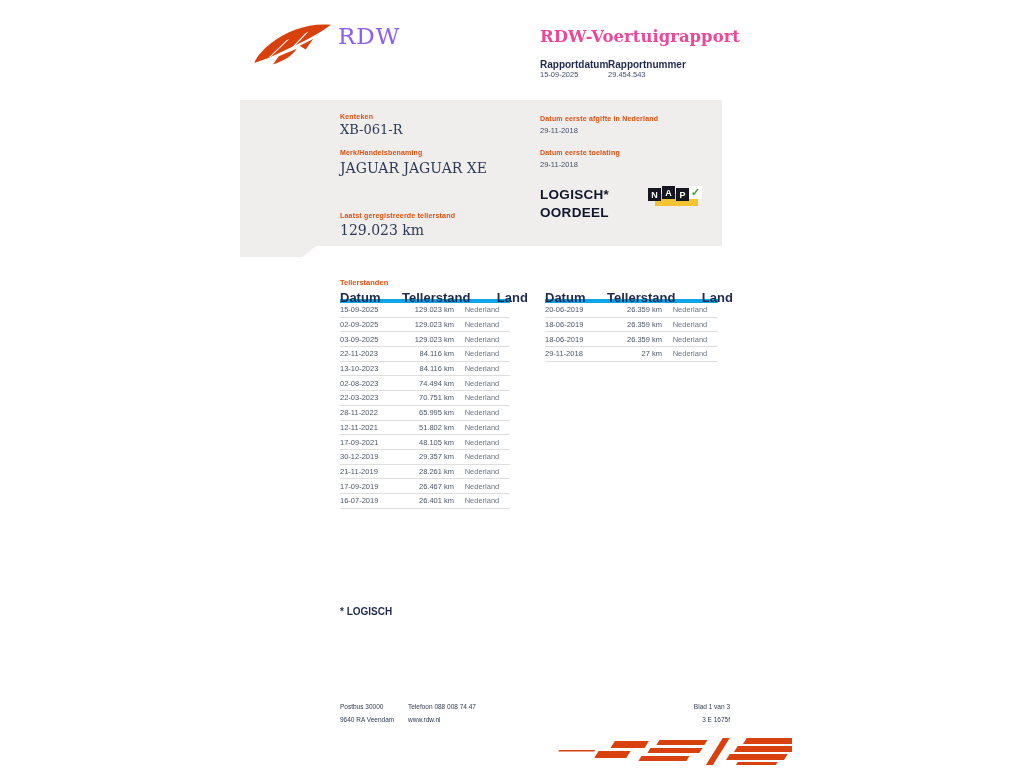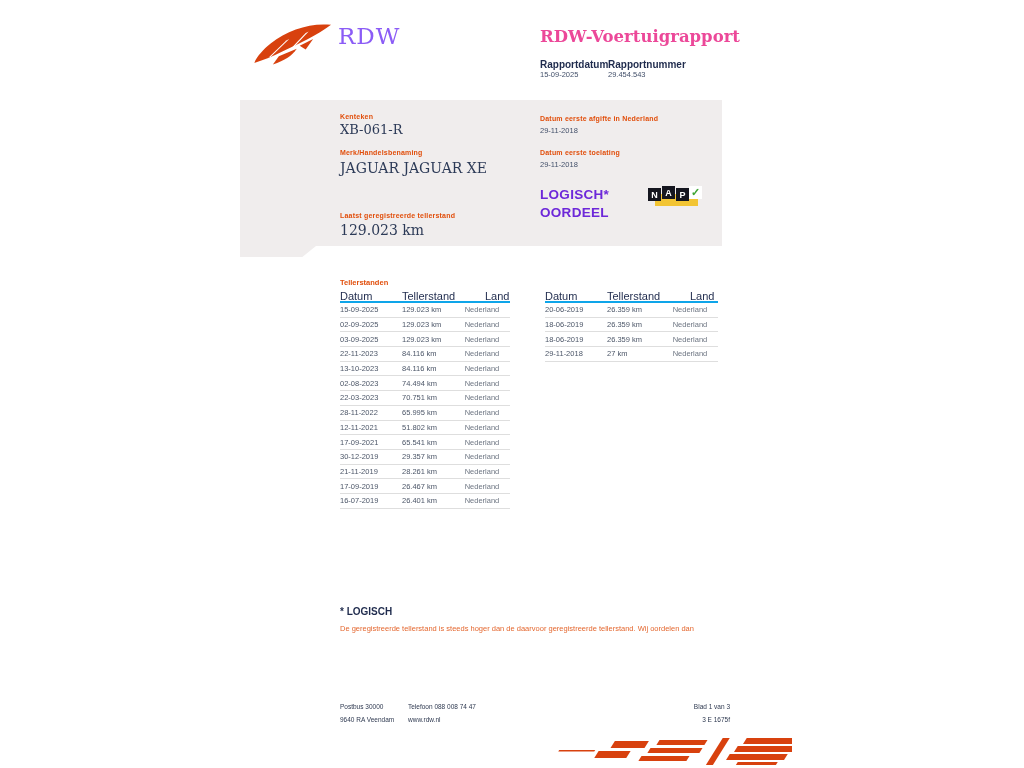--- a/index.html
+++ b/index.html
@@ -38,21 +38,21 @@
   .lbl-merk { left:100px; top:49px; }
   .val-merk { left:100px; top:60px; font-size:14px; }
   .lbl-teller { left:100px; top:112px; }
   .val-teller { left:100px; top:122px; font-size:14px; }
   .lbl-afgifte { left:300px; top:15px; }
   .val-afgifte { left:300px; top:26px; }
   .lbl-toelating { left:300px; top:49px; }
   .val-toelating { left:300px; top:60px; }
   .oordeel {
     position:absolute; left:300px; top:86px; font-size:13.5px; font-weight:bold;
-    color:#6d28d9; line-height:17.5px; letter-spacing:.3px;
+    color:#0f172a; line-height:17.5px; letter-spacing:.3px;
   }
   
   .nap { position:absolute; left:408px; top:85px; width:52px; height:24px; }
   .nap-yellow { position:absolute; left:7px; top:9px; width:43px; height:12px; background:#f2c433; }
   .nap-sq {
     position:absolute; width:13px; height:13px; background:#15161f; color:#ffffff;
     font-size:9px; font-weight:bold; display:flex; align-items:center; justify-content:center;
   }
   .nap-n { left:0; top:3px; }
   .nap-a { left:14px; top:1px; }
@@ -63,29 +63,29 @@
   }
   
   .tables-title { position:absolute; left:340px; top:278px; font-size:7.5px; font-weight:bold; color:#e14e0b; }
   .mtable { position:absolute; top:290px; }
   .mtable-left { left:340px; width:170px; }
   .mtable-right { left:545px; width:173px; }
   .trow, .thead {
     display:grid; grid-template-columns:62px 1fr 56px; align-items:center;
   }
   .thead {
-    height:13px; border-bottom:2px solid #0ea5e9;
-    font-size:11px; font-weight:normal; color:#1f2b4d;
+    height:13px; border-bottom:4px solid #0ea5e9;
+    font-size:13px; font-weight:bold; color:#1f2b4d;
   }
   .trow {
     height:14.7px; border-bottom:1px solid #dedede;
     font-size:7.5px; color:#4c5668;
   }
   .c-datum { text-align:left; }
-  .c-teller { text-align:left; }
+  .c-teller { text-align:right; }
   .thead .c-teller { padding-right:14px; }
   .c-land { text-align:center; color:#6e7683; }
   .thead .c-land { color:#1f2b4d; }
   
   .footnote-title { position:absolute; left:340px; top:606px; font-size:10px; font-weight:bold; color:#1f2b4d; }
   .footnote-text { position:absolute; left:340px; top:623px; width:400px; font-size:7.5px; line-height:11px; color:#e4672f; }
   
   .foot { position:absolute; font-size:6.5px; color:#2e3950; }
   .f-addr1 { left:340px; top:703px; }
   .f-addr2 { left:340px; top:716px; }
@@ -203,21 +203,21 @@
         </div>
 
         <div class="trow">
           <div class="c-datum">12-11-2021</div>
           <div class="c-teller">51.802 km</div>
           <div class="c-land">Nederland</div>
         </div>
 
         <div class="trow">
           <div class="c-datum">17-09-2021</div>
-          <div class="c-teller">65.541 km</div>
+          <div class="c-teller">48.105 km</div>
           <div class="c-land">Nederland</div>
         </div>
 
         <div class="trow">
           <div class="c-datum">30-12-2019</div>
           <div class="c-teller">29.357 km</div>
           <div class="c-land">Nederland</div>
         </div>
 
         <div class="trow">
@@ -269,21 +269,20 @@
         <div class="trow">
           <div class="c-datum">29-11-2018</div>
           <div class="c-teller">27 km</div>
           <div class="c-land">Nederland</div>
         </div>
       </div>
   </div>
 
   <div class="footnote-title">* LOGISCH</div>
   <div class="footnote-text">
-    <div>De geregistreerde tellerstand is steeds hoger dan de daarvoor geregistreerde tellerstand. Wij oordelen dan</div>
   </div>
 
   <div class="foot f-addr1">Postbus 30000</div>
   <div class="foot f-addr2">9640 RA Veendam</div>
   <div class="foot f-phone">Telefoon 088 008 74 47</div>
   <div class="foot f-web">www.rdw.nl</div>
   <div class="foot f-page">Blad 1 van 3</div>
   <div class="foot f-code">3 E 1675f</div>
 
   <svg class="deco" viewBox="0 0 250 32">

